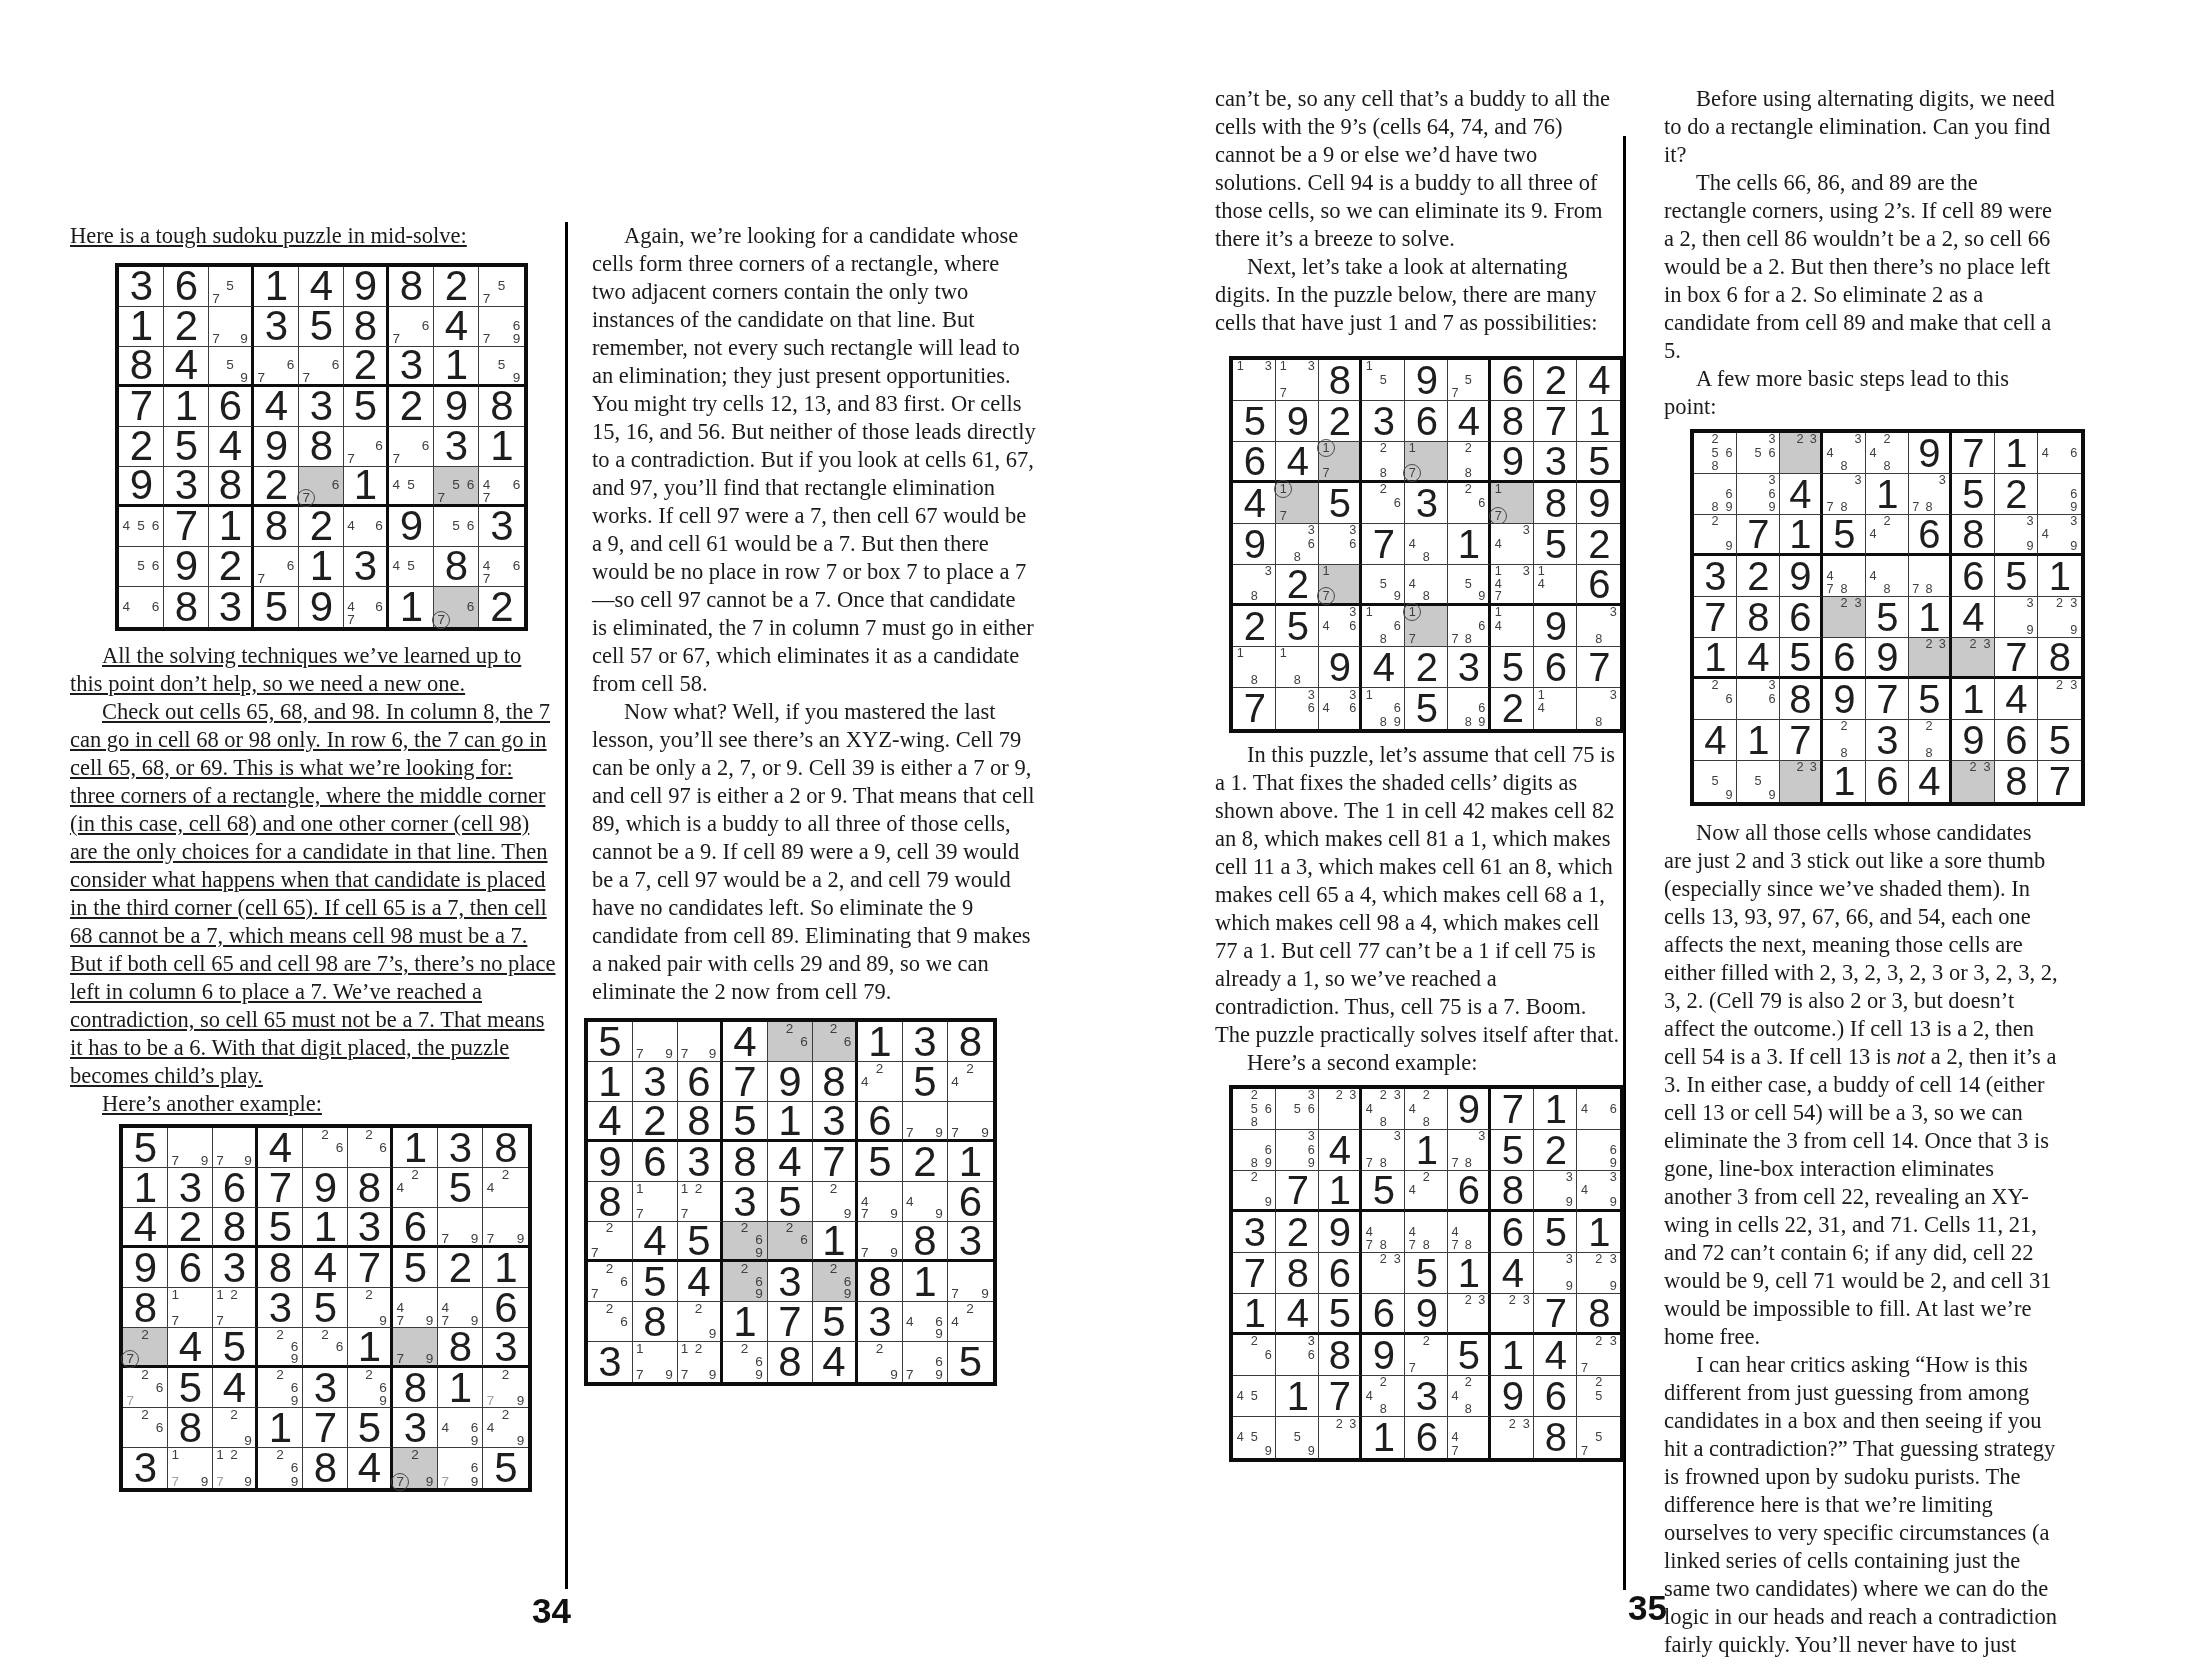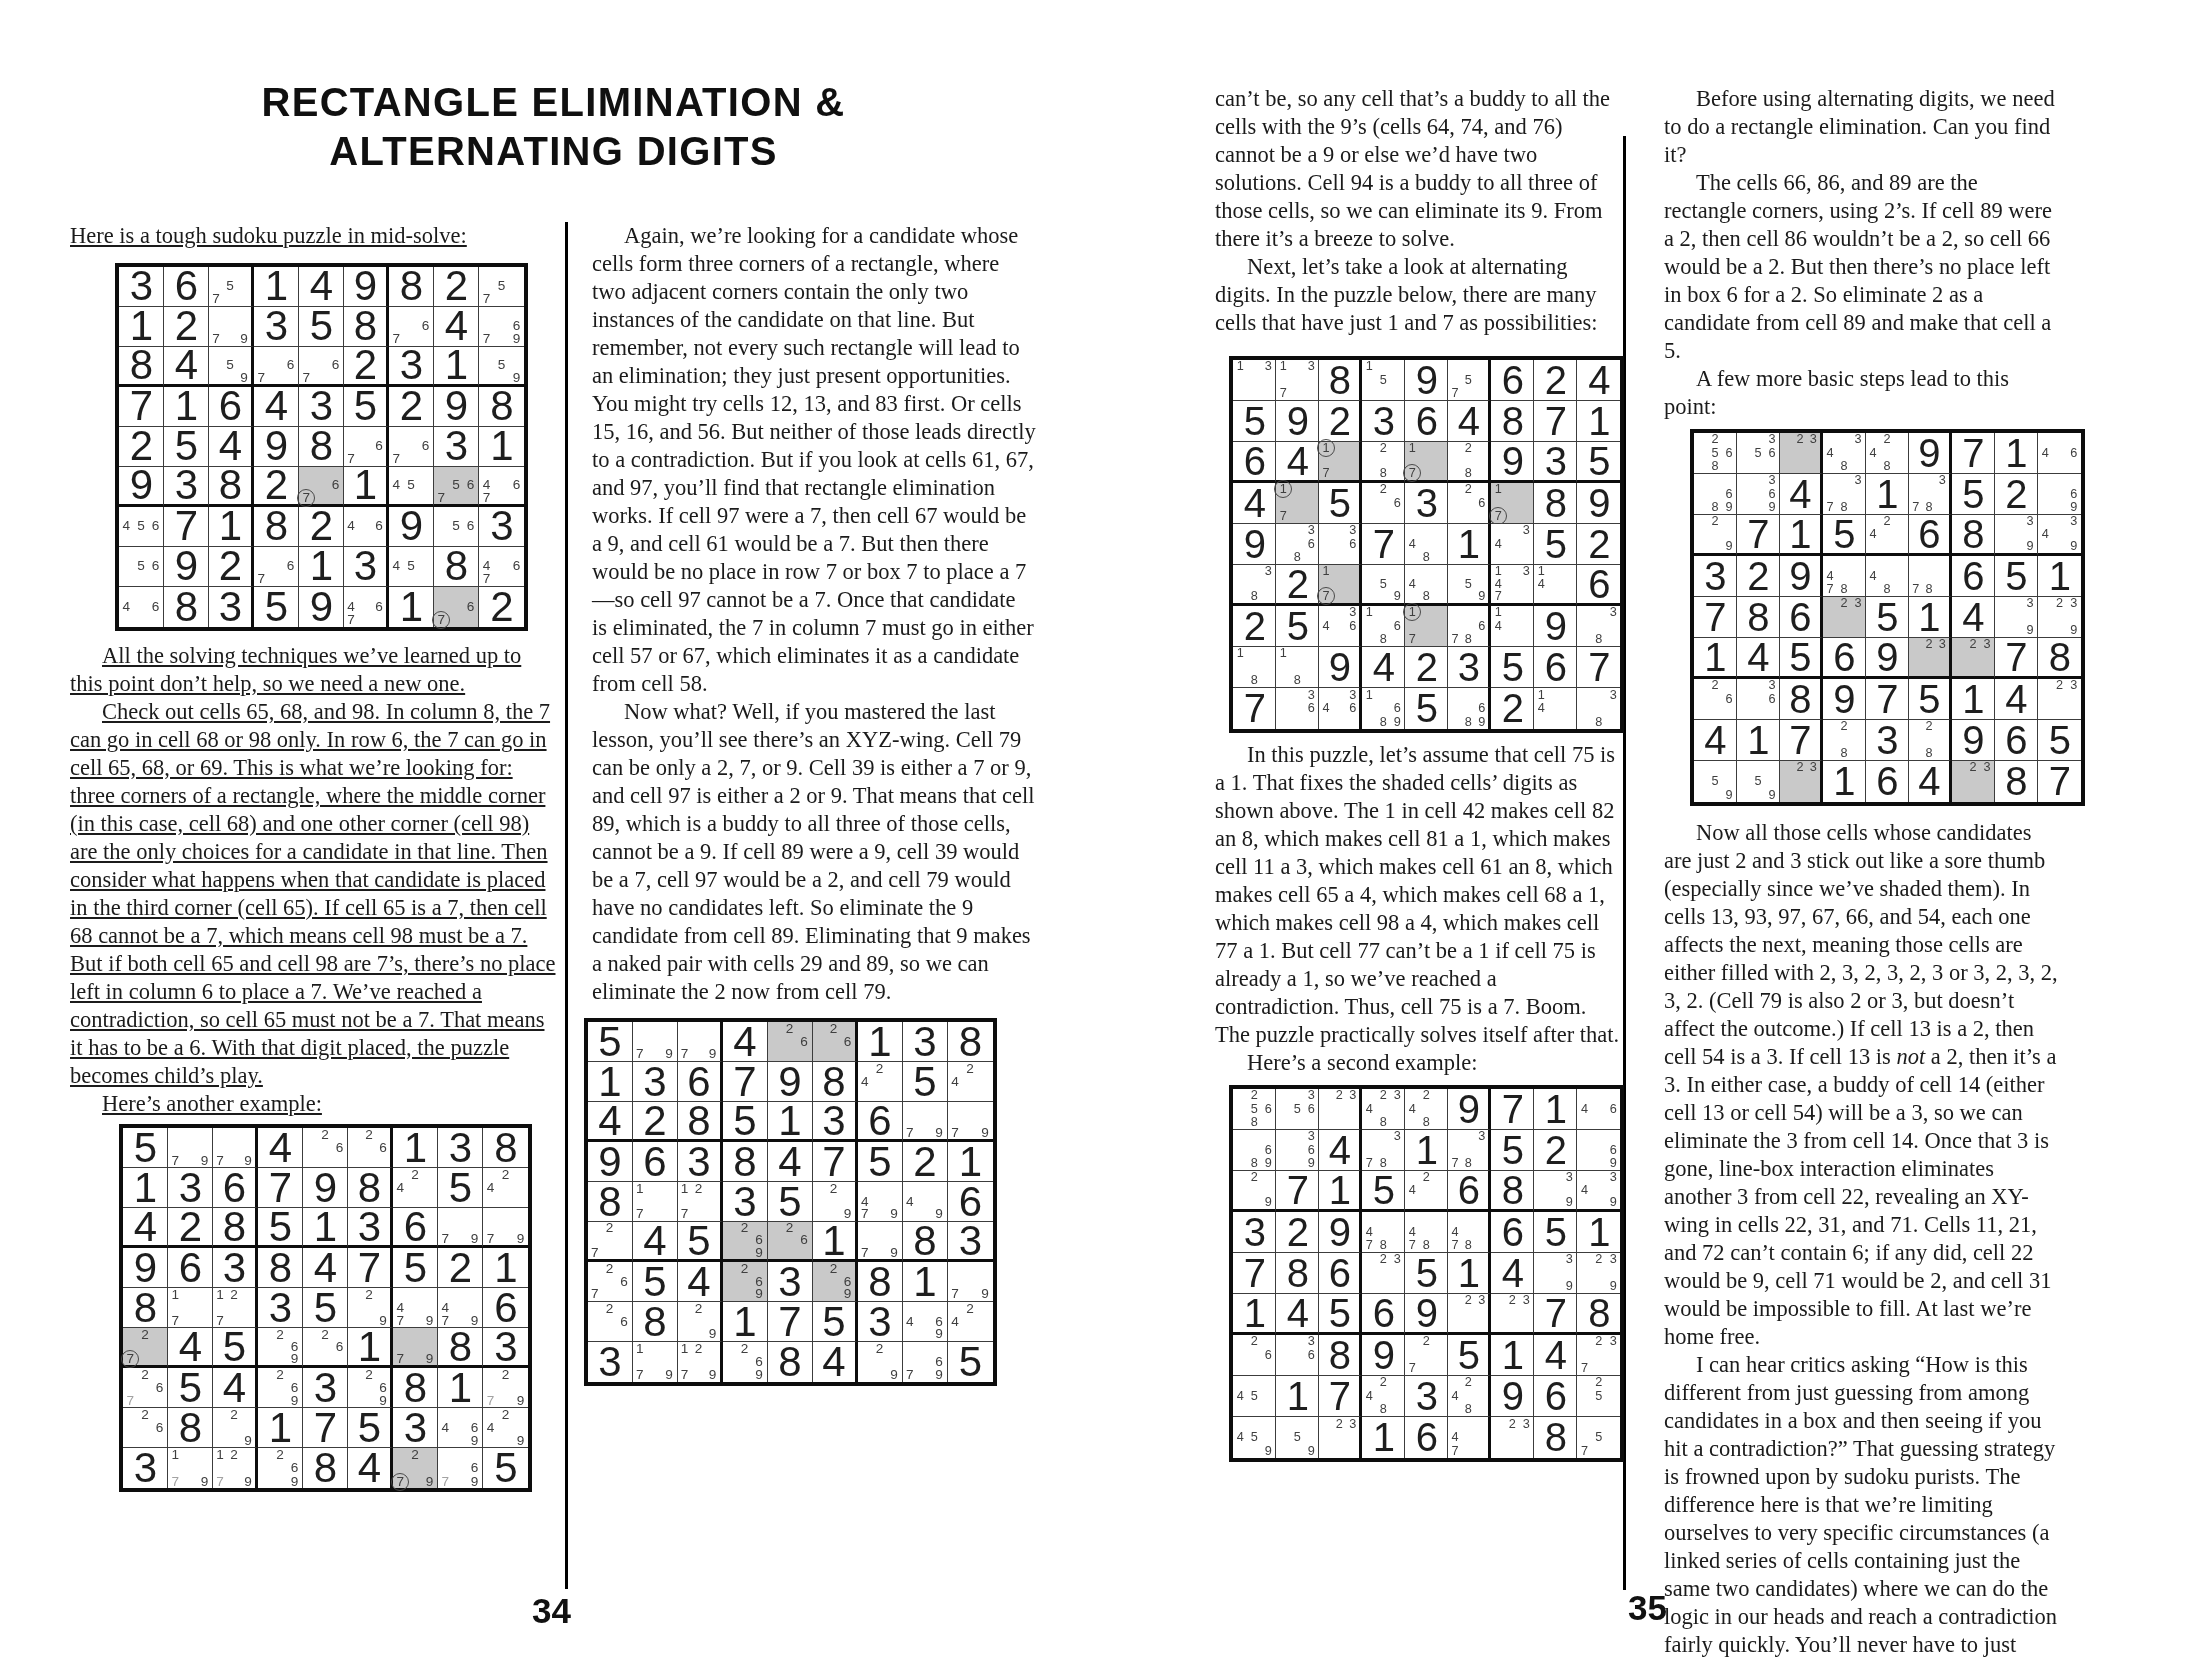--- a/index.html
+++ b/index.html
@@ -44,21 +44,21 @@
   .cand.p1{left:0;top:0}.cand.p2{left:33.3%;top:0}.cand.p3{left:66.6%;top:0}
   .cand.p4{left:0;top:33.3%}.cand.p5{left:33.3%;top:33.3%}.cand.p6{left:66.6%;top:33.3%}
   .cand.p7{left:0;top:66.6%}.cand.p8{left:33.3%;top:66.6%}.cand.p9{left:66.6%;top:66.6%}
   .cand.circ::before{content:"";position:absolute;width:16px;height:16px;border:1.4px solid #4a4a4a;border-radius:50%;}
   .cand.dim{color:#a2a2a2;}
 </style>
 </head>
 <body>
 
 <div class="spread">
-  <h1 id="title"><span>RECTANGLE ELIMINATION &amp;</span><br><span>ALTERNATING DIGITS</span></h1>
+  <h1 id="title"><br></h1>
 
   <div class="vrule" id="r34"></div>
   <div class="vrule" id="r35"></div>
 
   <div class="col" id="c1">
       <p class="para"><span>Here is a tough sudoku puzzle in mid-solve:</span></p>
       <div class="sgrid g34" style="margin: 12.7px 0px 11px 45px;">
         <div class="scell">
           <span class="val">3</span>
         </div>

